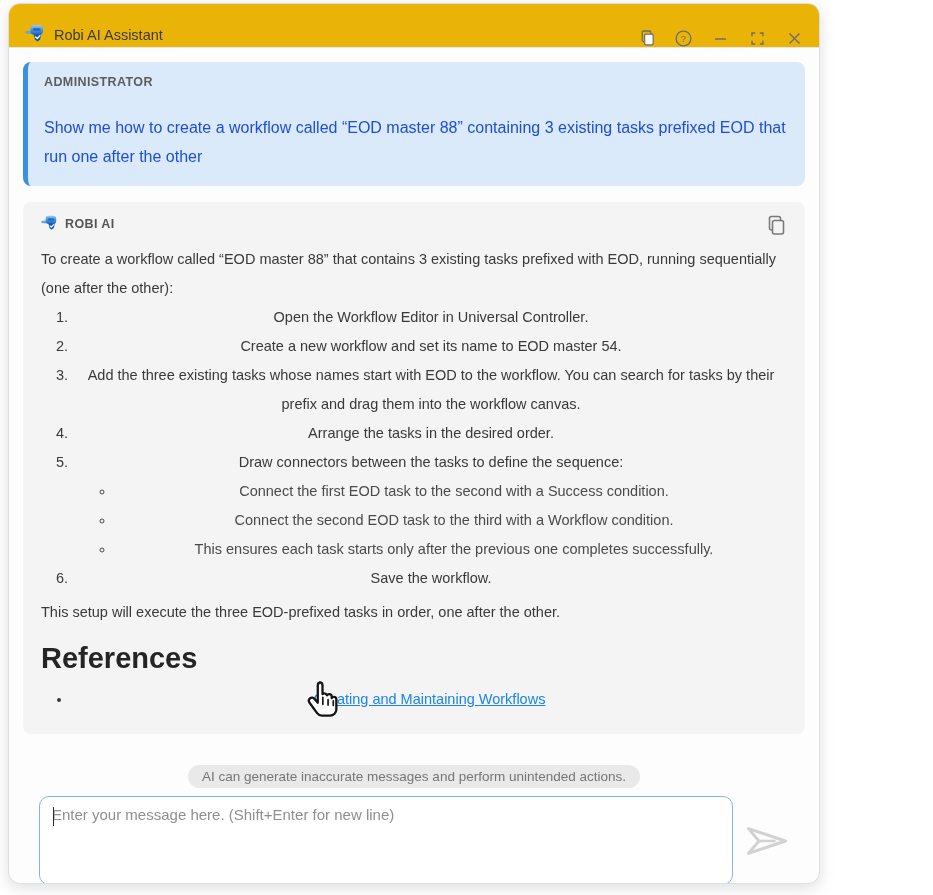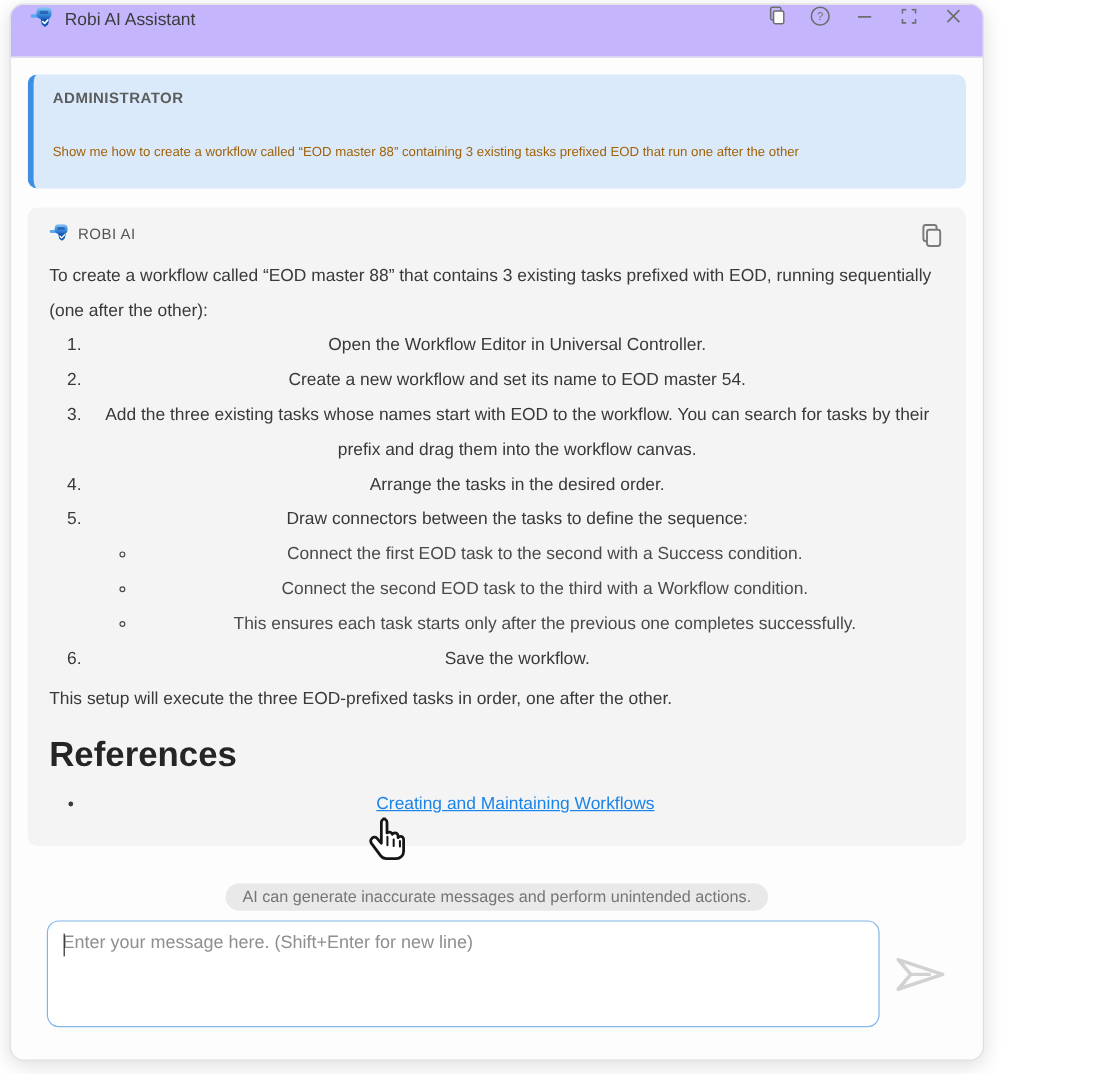--- a/index.html
+++ b/index.html
@@ -8,48 +8,48 @@
 
   .window {
     position: absolute; left: 8px; top: 3px; width: 812px; height: 881px;
     background: #fdfdfd; border: 1px solid #dedede; border-radius: 12px;
     box-shadow: 0 4px 16px rgba(0,0,0,0.13);
     overflow: hidden;
   }
 
   
   .titlebar {
-    height: 44px; display: flex; align-items: flex-start; justify-content: space-between;
-    padding: 0 16px; border-bottom: 1px solid #e7e7e7; background: #c4b5fd;
+    height: 44px; display: flex; align-items: flex-end; justify-content: space-between;
+    padding: 0 16px; border-bottom: 1px solid #e7e7e7; background: #eab308;
   }
   .title-left { display: flex; align-items: center; gap: 9px; }
   .title-text { font-size: 14.5px; color: #3b3b3b; }
   .controls { display: flex; align-items: center; gap: 19px; }
   .ctrl-btn { width: 18px; height: 18px; display: flex; align-items: center; justify-content: center; cursor: default; }
   .ctrl-btn svg { display: block; }
 
   
   .content { padding: 14px; }
 
   .user-bubble {
     background: #dbeafb; border-left: 5px solid #3e8ee3; border-radius: 8px;
     padding: 13px 16px 15px;
   }
   .sender-label {
     font-size: 12.5px; font-weight: bold; color: #5c5c5c; letter-spacing: 0.4px;
     margin-bottom: 24px;
   }
-  .msg-text { font-size: 11px; color: #a16207; line-height: 29px; }
+  .msg-text { font-size: 16px; color: #1d4ed8; line-height: 29px; }
 
   .ai-panel {
     background: #f4f4f4; border-radius: 8px; margin-top: 16px;
     padding: 12px 18px 20px; position: relative;
   }
   .ai-header { display: flex; justify-content: space-between; align-items: flex-start; }
-  .ai-label { display: flex; gap: 7px; align-items: center; font-size: 12.5px; font-weight: normal; color: #555; letter-spacing: 0.4px; }
+  .ai-label { display: flex; gap: 7px; align-items: center; font-size: 12.5px; font-weight: bold; color: #555; letter-spacing: 0.4px; }
   .copy-btn { width: 24px; height: 24px; display: flex; align-items: center; justify-content: center; cursor: pointer; }
 
   .ai-body { font-size: 14.5px; color: #393939; line-height: 29px; }
   .intro { margin-top: 7px; }
   ol.steps { margin: 0; padding-left: 31px; text-align: center; }
   ol.steps > li { padding-left: 3px; }
   ul.substeps { list-style: circle; margin: 0; padding-left: 40px; color: #4a4a4a; }
   ul.substeps > li { padding-left: 6px; }
   .outro { margin-top: 5px; }
   .ref-heading { font-size: 29px; color: #252525; font-weight: bold; margin-top: 17px; }

